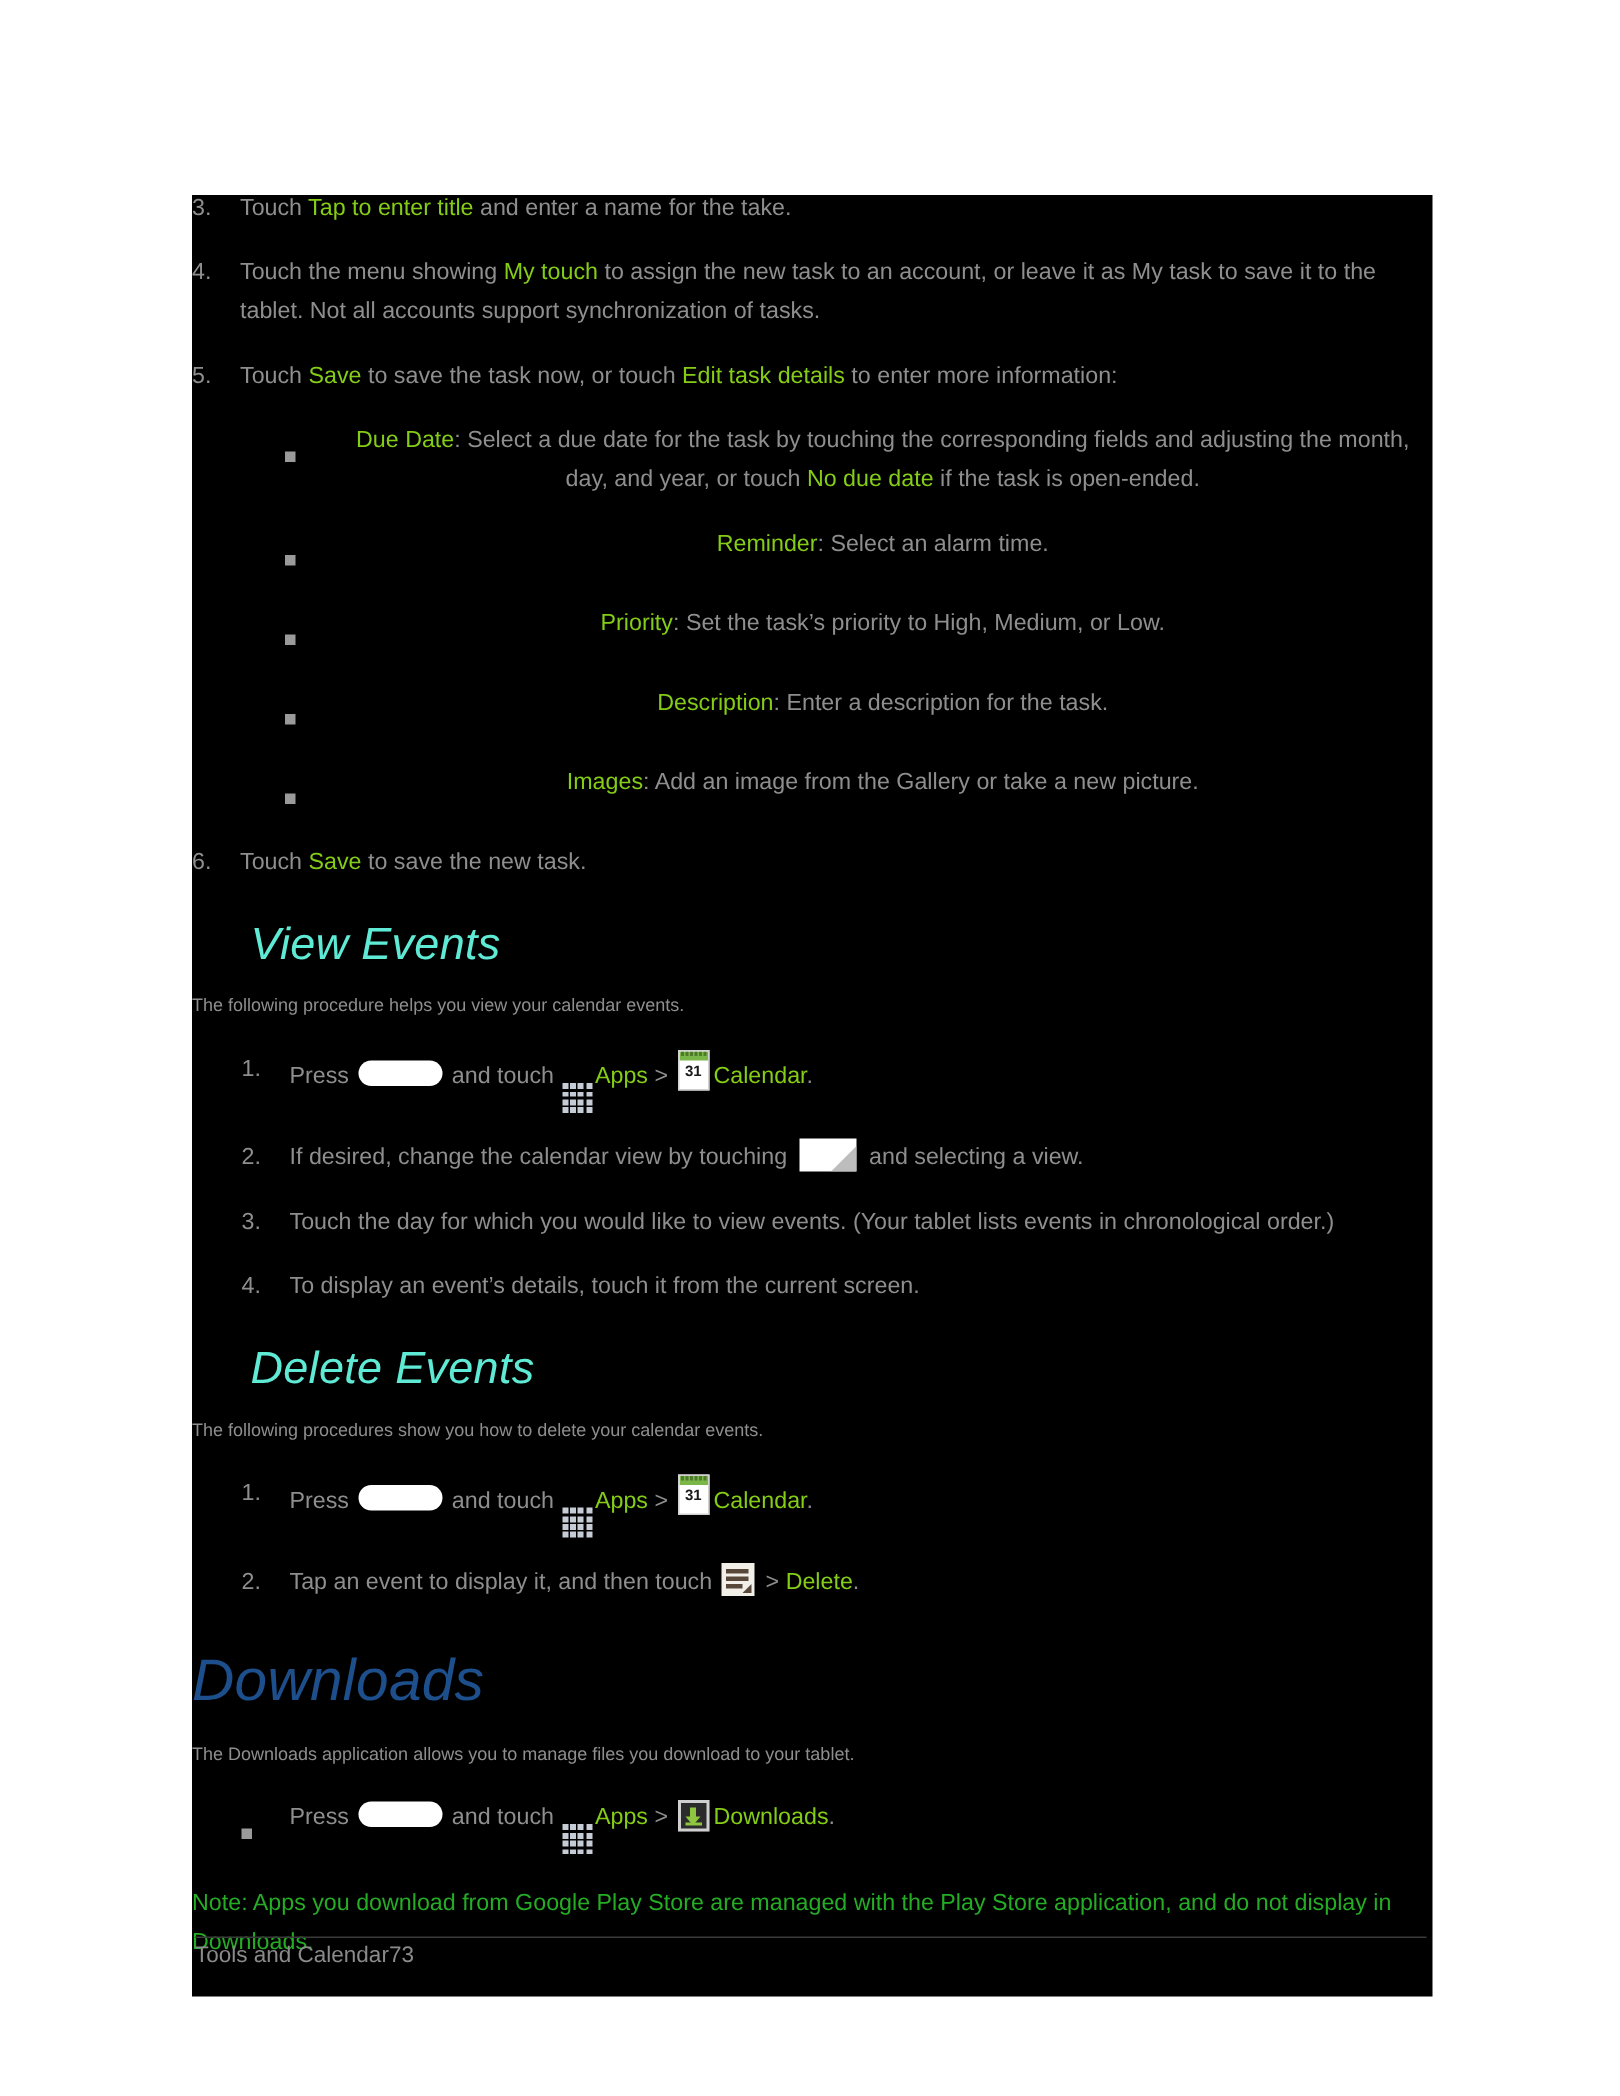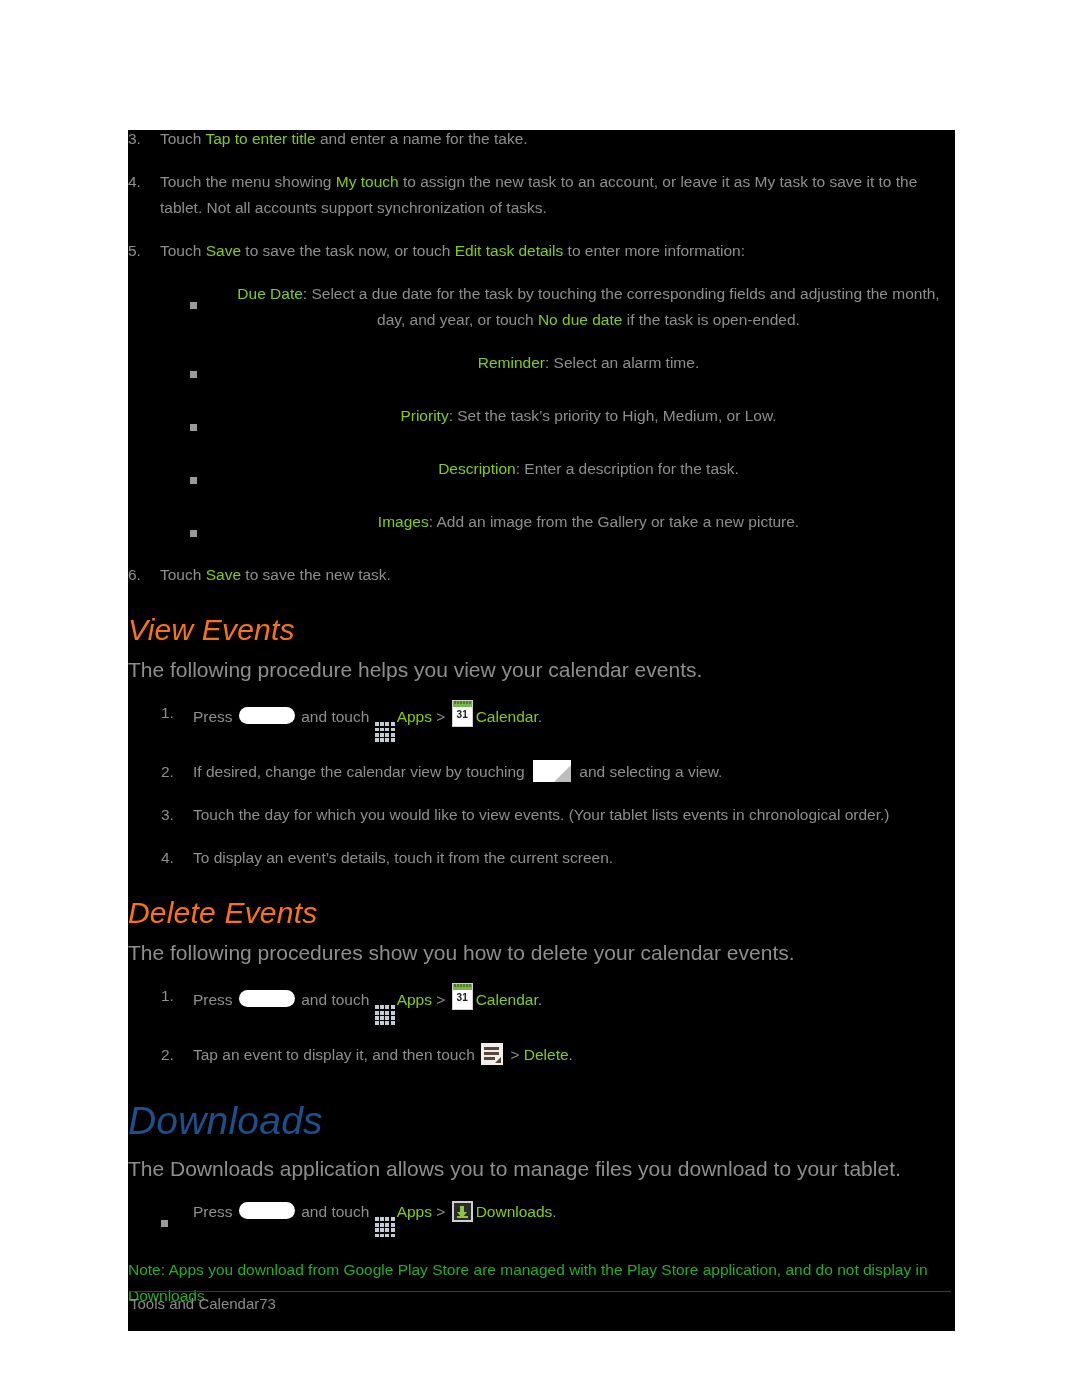--- a/index.html
+++ b/index.html
@@ -67,41 +67,42 @@
   }
   .sq-marker i {
     display: inline-block;
     width: 7px;
     height: 7px;
     background: #9a9a9a;
   }
 
   
   h2.sec-head {
-    color: #f97316;
+    color: #5eead4;
     font-style: italic;
     font-weight: normal;
     font-size: 30px;
     line-height: 36px;
     margin: 24px 0 9px 0;
     letter-spacing: 0.2px;
+    padding-left: 39px;
   }
   h1.chap-head {
     color: #1d4f8c;
     font-style: italic;
     font-weight: normal;
     font-size: 39px;
     line-height: 46px;
     margin: 30px 0 12px 0;
     letter-spacing: 0.2px;
   }
 
   .intro {
     color: #8e8e8e;
-    font-size: 21px;
+    font-size: 12px;
     line-height: 26px;
     margin-bottom: 17px;
   }
 
   
   .note {
     color: #25ac25;
     font-size: 15.5px;
     line-height: 26px;
     margin-top: 20px;

